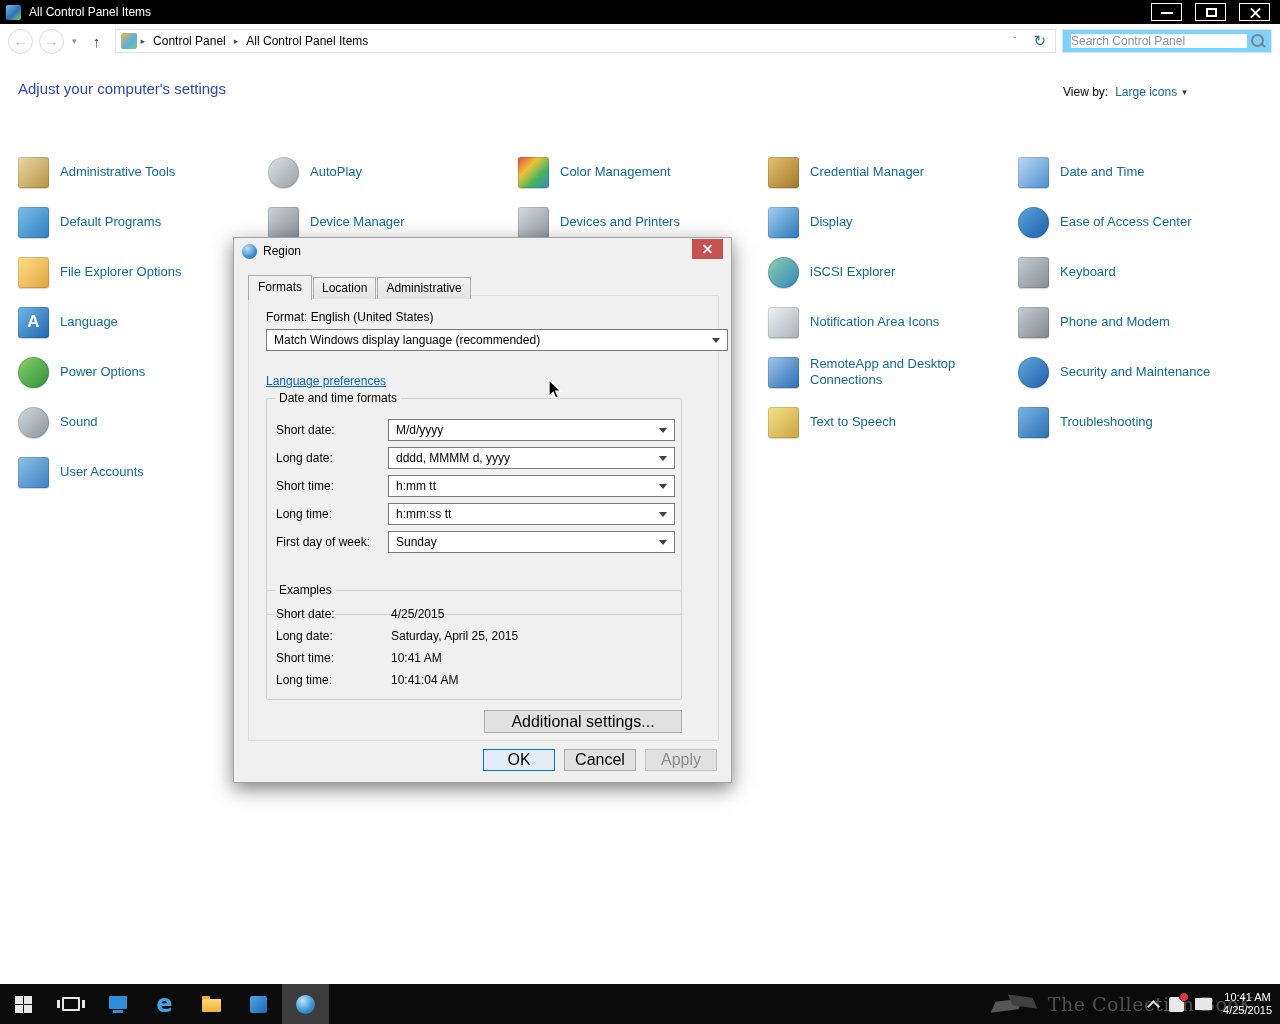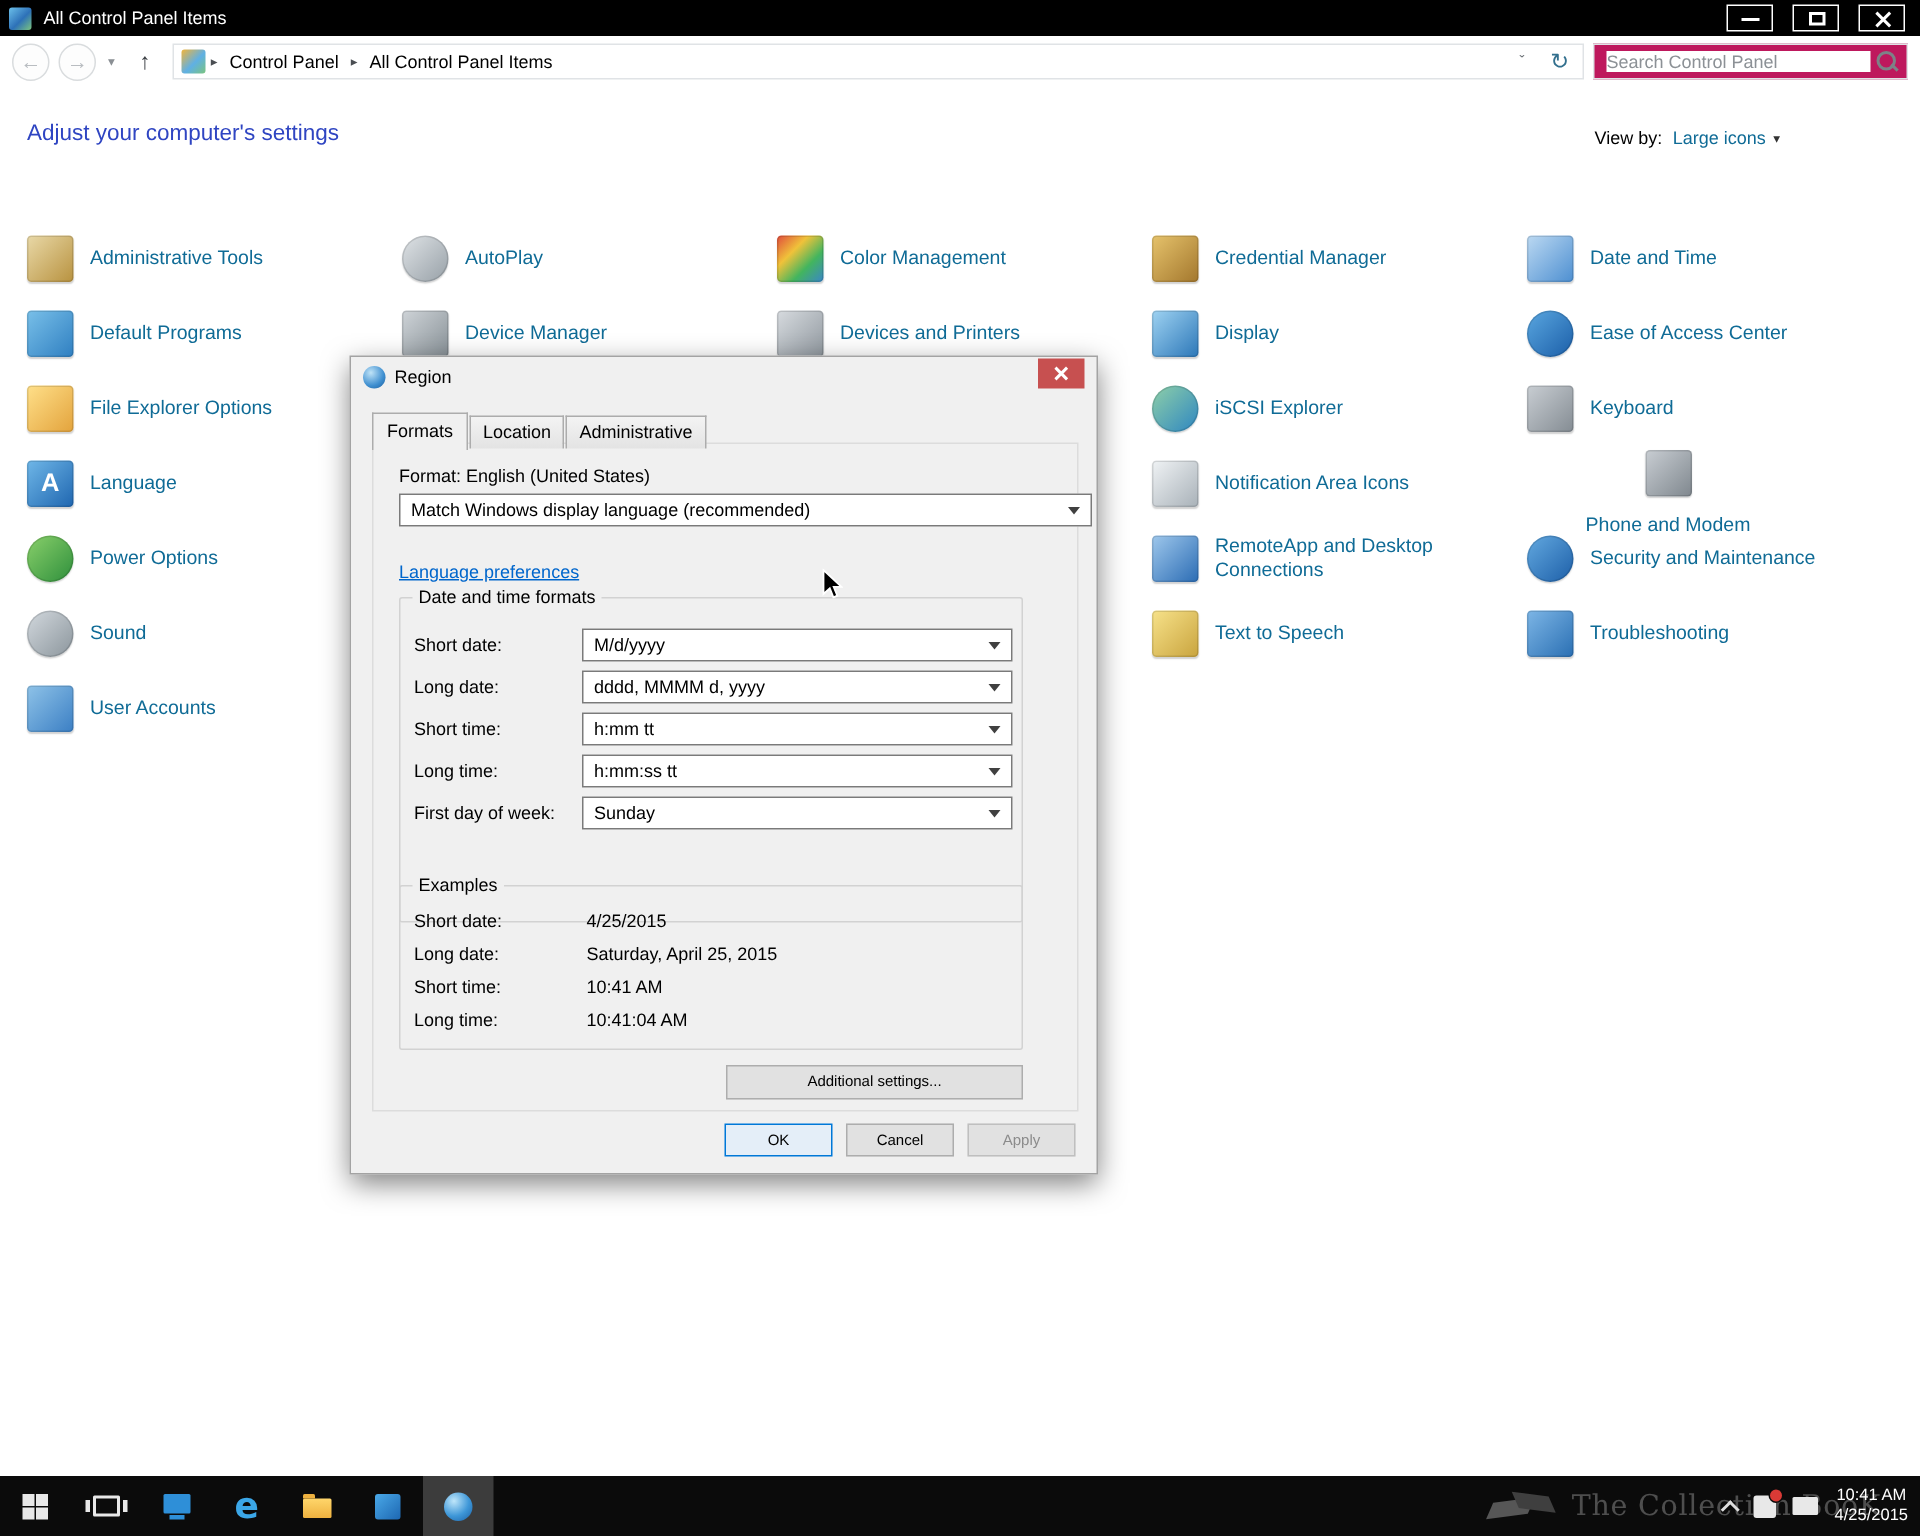--- a/index.html
+++ b/index.html
@@ -24,21 +24,21 @@
 .nav-caret{color:#8a8f94;font-size:9px;margin:0 2px;cursor:pointer}
 .nav-up{width:24px;height:22px;display:flex;align-items:center;justify-content:center;color:#3b3f44;font-size:15px;cursor:pointer}
 .addressbar{flex:1;height:24px;border:1px solid #e0e3e6;background:#fff;display:flex;align-items:center;padding:0 2px 0 5px;gap:4px}
 .addr-icon{flex:0 0 16px;width:16px;height:16px;border-radius:2px;background:linear-gradient(135deg,#f2b53a 0%,#5fb0e5 55%,#7bc47f 100%)}
 .breadcrumb{display:flex;align-items:center;gap:2px}
 .crumb{padding:2px 6px;cursor:pointer;white-space:nowrap}
 .crumb-sep{font-size:9px;color:#4a4e52}
 .addr-spacer{flex:1}
 .addr-caret{color:#6a6f74;font-size:10px;padding:0 6px;cursor:pointer}
 .addr-refresh{color:#33708e;font-size:15px;padding:0 7px;cursor:pointer}
-.searchbox{width:210px;height:24px;border:1px solid #e0e3e6;display:flex;align-items:center;padding:0 2px 0 8px;background:#be185d}
+.searchbox{width:210px;height:24px;border:1px solid #e0e3e6;display:flex;align-items:center;padding:0 2px 0 8px;background:#7dd3fc}
 .searchbox input{flex:1;border:0;outline:0;font:inherit;color:#333;min-width:0}
 .searchbox input::placeholder{color:#8c9196}
 .search-glyph{width:22px;height:20px;position:relative;cursor:pointer;flex:0 0 22px}
 .search-glyph::before{content:"";position:absolute;left:4px;top:3px;width:9px;height:9px;border:2px solid #7d8287;border-radius:50%}
 .search-glyph::after{content:"";position:absolute;left:13px;top:13px;width:6px;height:2px;background:#7d8287;transform:rotate(45deg)}
 
 
 .page-heading{position:absolute;left:18px;top:80px;font-size:15px;color:#2f45c2}
 .viewby{position:absolute;top:85px;left:1063px;display:flex;align-items:center;gap:7px;font-size:12px}
 .viewby .vvalue{color:#0f6b96;cursor:pointer;display:flex;align-items:center;gap:5px}
@@ -67,21 +67,21 @@
 .lang-link{position:absolute;left:17px;top:78px;color:#0066cc;text-decoration:underline;cursor:pointer}
 .groupbox{position:absolute;border:1px solid #d2d2d2;border-radius:2px}
 .group-dt{left:17px;top:102px;width:416px;height:217px}
 .group-ex{left:17px;top:294px;width:416px;height:110px}
 .group-label{position:absolute;top:-8px;left:8px;background:#f0f0f0;padding:0 4px;font-size:12px}
 .fmt-row{position:absolute;left:9px;display:flex;align-items:center}
 .fmt-row .flabel{width:112px}
 .fmt-row .combo{width:287px}
 .ex-row{position:absolute;left:9px;display:flex}
 .ex-row .elabel{width:115px}
-button.btn{background:#e1e1e1;border:1px solid #adadad;font-family:inherit;font-size:10px;cursor:pointer;display:flex;align-items:center;justify-content:center;color:#000}
+button.btn{background:#e1e1e1;border:1px solid #adadad;font-family:inherit;font-size:16px;cursor:pointer;display:flex;align-items:center;justify-content:center;color:#000}
 .addl-btn{position:absolute;left:235px;top:414px;width:198px;height:23px}
 .btn-ok{position:absolute;left:249px;top:511px;width:72px;height:22px;border:1px solid #0078d7 !important;background:#e4eef8 !important}
 .btn-cancel{position:absolute;left:330px;top:511px;width:72px;height:22px}
 .btn-apply{position:absolute;left:411px;top:511px;width:72px;height:22px;color:#8b8b8b !important;border-color:#bfbfbf !important;cursor:default}
 
 
 .cursor{position:absolute;left:548px;top:379px;z-index:80;pointer-events:none}
 
 
 .taskbar{position:absolute;left:0;right:0;bottom:0;height:40px;background:#0b0b0b;display:flex;align-items:stretch;z-index:60}
@@ -241,21 +241,21 @@
       <span class="cp-label">Date and Time</span>
     </div>
     <div class="cp-item" style="left: 1018px; top: 200px;">
       <span class="cp-icon" style="background: linear-gradient(135deg, rgb(90, 167, 224) 0%, rgb(27, 94, 168) 100%); border-radius: 50%;"></span>
       <span class="cp-label">Ease of Access Center</span>
     </div>
     <div class="cp-item" style="left: 1018px; top: 250px;">
       <span class="cp-icon" style="background: linear-gradient(135deg, rgb(201, 206, 211) 0%, rgb(132, 140, 147) 100%);"></span>
       <span class="cp-label">Keyboard</span>
     </div>
-    <div class="cp-item" style="left: 992px; top: 300px; flex-direction: column;">
+    <div class="cp-item" style="left: 1018px; top: 300px;">
       <span class="cp-icon" style="background: linear-gradient(135deg, rgb(201, 206, 211) 0%, rgb(127, 135, 142) 100%);"></span>
       <span class="cp-label">Phone and Modem</span>
     </div>
     <div class="cp-item" style="left: 1018px; top: 350px;">
       <span class="cp-icon" style="background: linear-gradient(135deg, rgb(99, 169, 224) 0%, rgb(29, 95, 168) 100%); border-radius: 50%;"></span>
       <span class="cp-label">Security and Maintenance</span>
     </div>
     <div class="cp-item" style="left: 1018px; top: 400px;">
       <span class="cp-icon" style="background: linear-gradient(135deg, rgb(125, 182, 230) 0%, rgb(42, 111, 179) 100%);"></span>
       <span class="cp-label">Troubleshooting</span>

